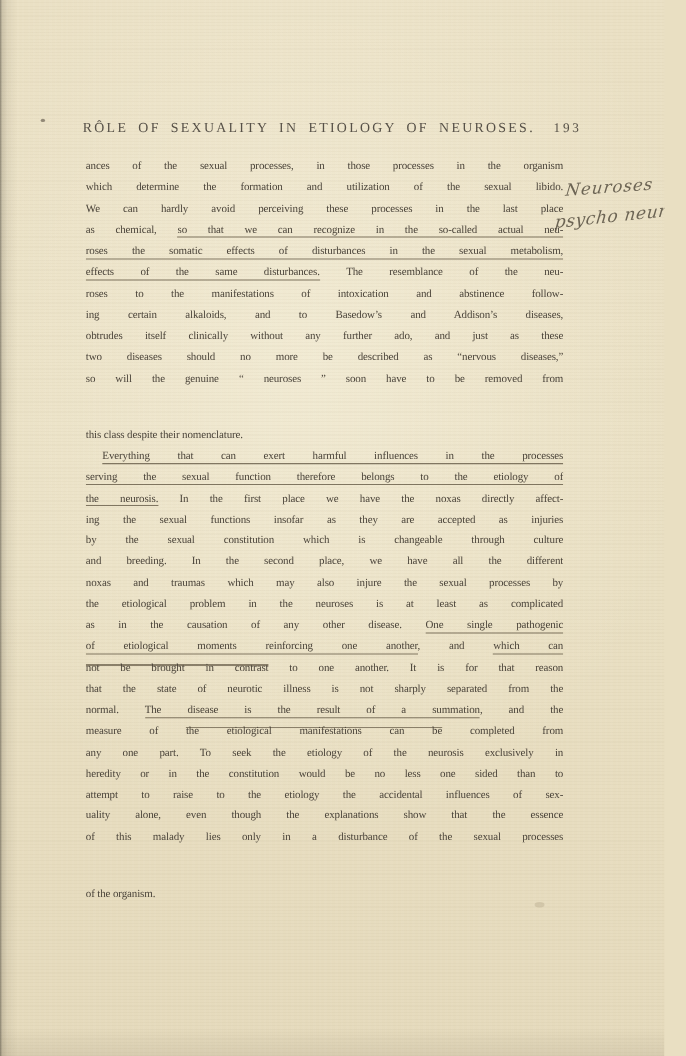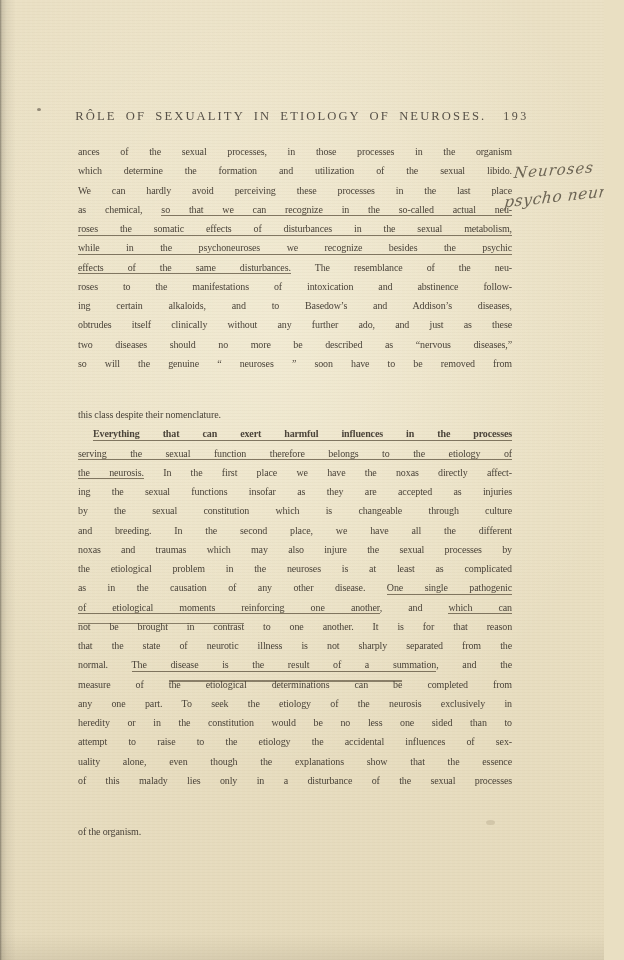--- a/index.html
+++ b/index.html
@@ -50,21 +50,21 @@
   .text-block {
     position: absolute; left: 78px; top: 142px; width: 434px;
     color: #4b443a;
     font-size: 10px;
     line-height: 19.25px;
     letter-spacing: -0.12px;
     text-align: justify;
   }
   .line { text-align-last: justify; height: 19.25px; overflow: hidden; }
   .line.last { text-align-last: left; margin-top: 32px; }
-  .line.indent { text-indent: 15px; font-weight: bold; }
+  .line.indent { text-indent: 15px; }
 
   
   .u { border-bottom: 1.7px solid rgba(86,75,56,0.72); padding-bottom: 0.5px; }
   
   .u-top {
     background-image: linear-gradient(to bottom,
       rgba(0,0,0,0) 0px, rgba(0,0,0,0) 1.5px,
       rgba(86,75,56,0.65) 1.5px, rgba(86,75,56,0.65) 3.1px,
       rgba(0,0,0,0) 3.1px);
   }
@@ -113,42 +113,41 @@
 
   <div class="speck"></div>
   <div class="smudge"></div>
 
   <div class="text-block">
       <div class="line"><span>ances of the sexual processes, in those processes in the organism</span></div>
       <div class="line"><span>which determine the formation and utilization of the sexual libido.</span></div>
       <div class="line"><span>We can hardly avoid perceiving these processes in the last place</span></div>
       <div class="line"><span>as chemical, </span><span class="u">so that we can recognize in the so-called actual neu-</span></div>
       <div class="line"><span class="u">roses the somatic effects of disturbances in the sexual metabolism,</span></div>
-      <div class="line"><span class="u">while in the psychoneuroses we recognize besides the psychic</span></div>
       <div class="line"><span class="u">effects of the same disturbances.</span><span> The resemblance of the neu-</span></div>
       <div class="line"><span>roses to the manifestations of intoxication and abstinence follow-</span></div>
       <div class="line"><span>ing certain alkaloids, and to Basedow’s and Addison’s diseases,</span></div>
       <div class="line"><span>obtrudes itself clinically without any further ado, and just as these</span></div>
       <div class="line"><span>two diseases should no more be described as “nervous diseases,”</span></div>
       <div class="line"><span>so will the genuine “ neuroses ” soon have to be removed from</span></div>
       <div class="line last"><span>this class despite their nomenclature.</span></div>
       <div class="line indent"><span class="u">Everything that can exert harmful influences in the processes</span></div>
       <div class="line"><span class="u">serving the sexual function therefore belongs to the etiology of</span></div>
       <div class="line"><span class="u">the neurosis.</span><span> In the first place we have the noxas directly affect-</span></div>
       <div class="line"><span>ing the sexual functions insofar as they are accepted as injuries</span></div>
       <div class="line"><span>by the sexual constitution which is changeable through culture</span></div>
       <div class="line"><span>and breeding. In the second place, we have all the different</span></div>
       <div class="line"><span>noxas and traumas which may also injure the sexual processes by</span></div>
       <div class="line"><span>the etiological problem in the neuroses is at least as complicated</span></div>
       <div class="line"><span>as in the causation of any other disease. </span><span class="u">One single pathogenic</span></div>
       <div class="line"><span class="u">of etiological moments reinforcing one another</span><span>, and </span><span class="u">which can</span></div>
       <div class="line"><span class="u-top">not be brought in contrast</span><span> to one another. It is for that reason</span></div>
       <div class="line"><span>that the state of neurotic illness is not sharply separated from the</span></div>
       <div class="line"><span>normal. </span><span class="u">The disease is the result of a summation</span><span>, and the</span></div>
-      <div class="line"><span>measure of </span><span class="u-top">the etiological determinations can be</span><span> completed from</span></div>
+      <div class="line"><span>measure of </span><span class="u-top">the etiological manifestations can be</span><span> completed from</span></div>
       <div class="line"><span>any one part. To seek the etiology of the neurosis exclusively in</span></div>
       <div class="line"><span>heredity or in the constitution would be no less one sided than to</span></div>
       <div class="line"><span>attempt to raise to the etiology the accidental influences of sex-</span></div>
       <div class="line"><span>uality alone, even though the explanations show that the essence</span></div>
       <div class="line"><span>of this malady lies only in a disturbance of the sexual processes</span></div>
       <div class="line last"><span>of the organism.</span></div>
     </div>
 
   <div class="margin-note line1">Neuroses v.</div>
   <div class="margin-note line2">psycho neuroses</div>

